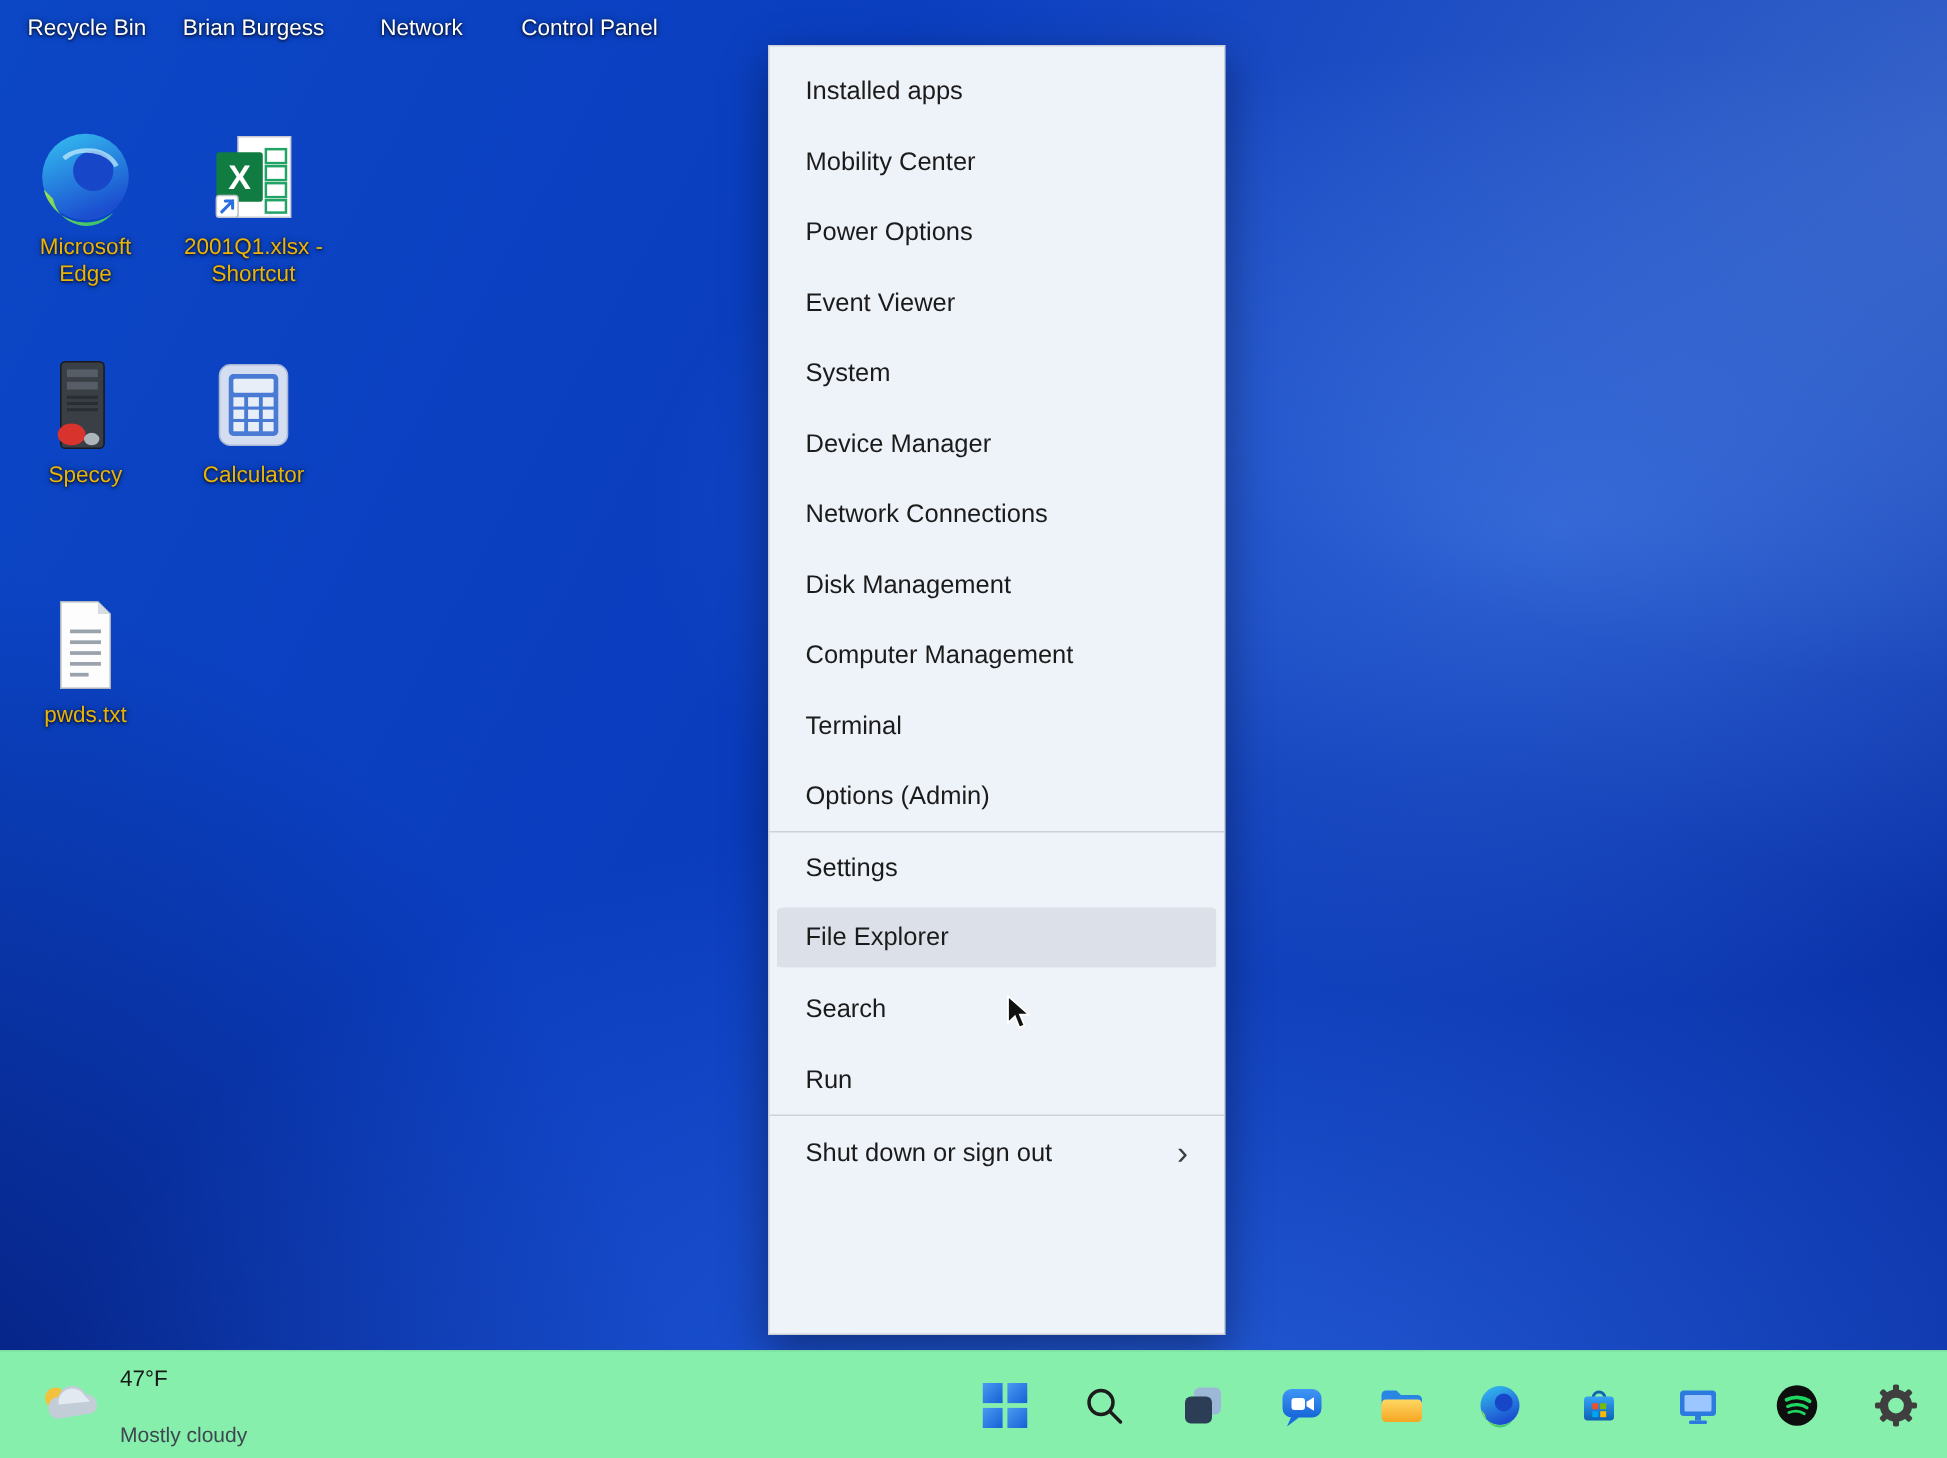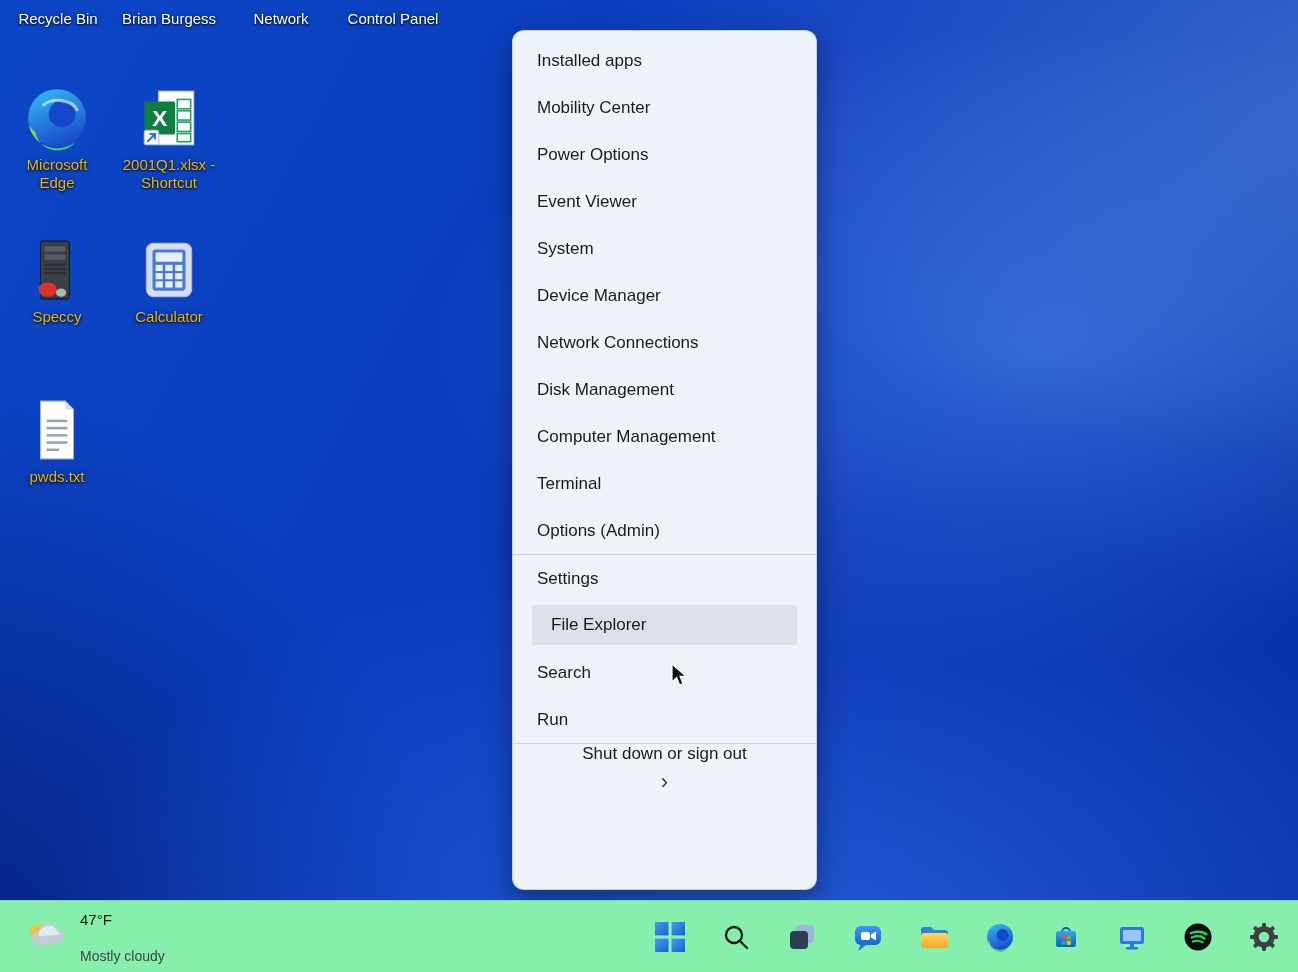--- a/index.html
+++ b/index.html
@@ -21,27 +21,27 @@
   .top-label { position:absolute; top:10px; width:110px; text-align:center;
     color:#fff; font-size:15px; text-shadow:0 1px 2px rgba(0,0,0,.9), 0 0 5px rgba(0,0,0,.45);
     white-space:nowrap; cursor:default; }
   .desk-icon { position:absolute; width:96px; display:flex; flex-direction:column; align-items:center; cursor:default; }
   .desk-icon .di-art { width:68px; height:68px; display:flex; align-items:center; justify-content:center; }
   .desk-icon .di-label { margin-top:4px; color:#eab308; font-size:15px; line-height:1.18; text-align:center;
     text-shadow:0 1px 2px rgba(0,0,0,.9), 0 0 5px rgba(0,0,0,.45); }
 
   
   .winx-menu { position:absolute; left:512px; top:30px; width:305px; height:860px;
-    background:#eef2f9; border:1px solid rgba(0,0,0,.14); border-radius:12px;
+    background:#eef2f9; border:1px solid rgba(0,0,0,.14); border-radius:0;
     box-shadow:0 10px 28px rgba(0,0,0,.38); padding-top:6px; overflow:hidden; }
   .winx-menu ul { list-style:none; }
   .winx-menu li.mi { height:47px; display:flex; align-items:center; padding:0 24px;
     font-size:17px; color:#1b1b1b; cursor:default; }
-  .winx-menu li.mi.tall { height:49px;flex-direction:column; }
-  .winx-menu li.mi.highlight { background:#dce1e9; border-radius:5px; margin:0 19px; padding:0 19px;
+  .winx-menu li.mi.tall { height:49px; }
+  .winx-menu li.mi.highlight { background:#dce1e9; border-radius:5px; margin:0 5px; padding:0 19px;
     border-top:3px solid transparent; border-bottom:4px solid transparent; background-clip:padding-box; }
   .winx-menu li.sep { height:1px; background:#cdd2d9; margin:0; }
   .winx-menu li.between { justify-content:space-between; }
   .winx-menu .chev { font-size:22px; color:#3c3c3c; line-height:1; }
 
   
   .cursor { position:absolute; left:668px; top:663px; z-index:50; }
 
   
   .taskbar { position:absolute; left:0; bottom:0; width:1298px; height:72px;

